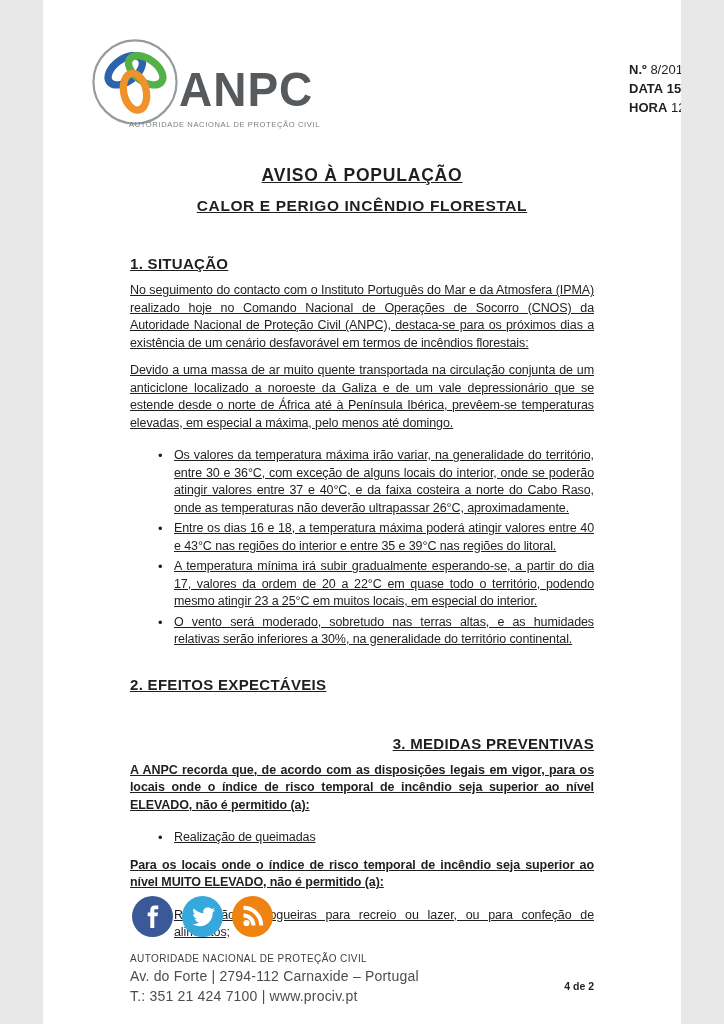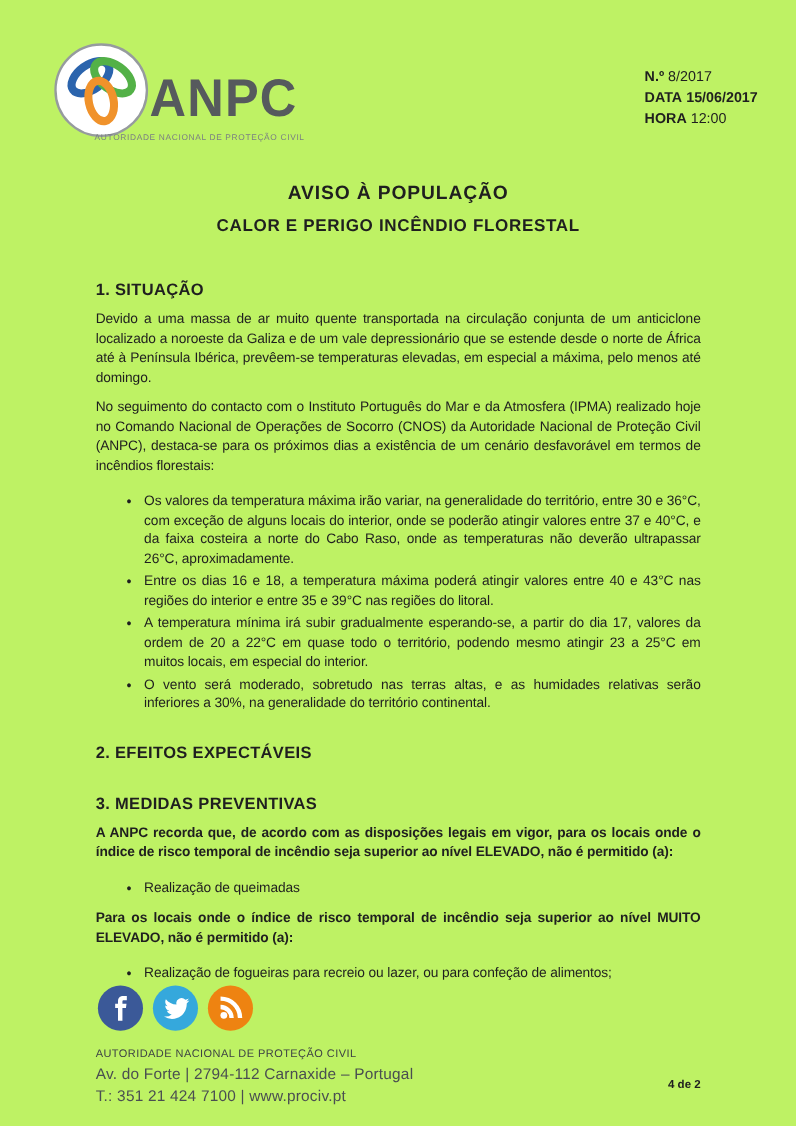--- a/index.html
+++ b/index.html
@@ -1,23 +1,24 @@
 <!DOCTYPE html>
 <html lang="pt"><head>
 <meta charset="utf-8">
 <style>
   html,body{margin:0;padding:0;background:#e8e8e8;}
   .page{
     position:relative;
-    width:724px;height:1024px;
-    background:#bef264;
+    width:638px;height:1024px;
+    background:#ffffff;
     font-family:"Liberation Sans","DejaVu Sans",sans-serif;
     color:#1f1f1f;
     overflow:hidden;
     margin:0 auto;
+    text-decoration:underline;
   }
   
   .header{position:absolute;top:38px;left:0;right:0;height:100px;}
   .logo-group{position:absolute;left:48px;top:0;width:260px;}
   .logo-rings{position:absolute;left:0;top:0;}
   .wordmark{
     position:absolute;left:88px;top:28px;
     font-size:46px;font-weight:800;color:#565a5d;
     letter-spacing:1px;line-height:1;
     transform:scaleY(1.05);
@@ -53,21 +54,21 @@
   ul.bullets li{
     position:relative;
     font-size:12.5px;line-height:17.5px;letter-spacing:-0.1px;
     text-align:justify;padding-left:16px;margin-bottom:3px;
   }
   ul.bullets li::before{
     content:"\2022";position:absolute;left:0;top:0;font-size:13px;
   }
   .bold{font-weight:bold;}
   .sec2-heading{margin-top:27px;}
-  .sec3-heading{margin-top:29px;}
+  .sec3-heading{margin-top:42px;text-align:right;}
   
   .footer{position:absolute;left:87px;right:87px;bottom:20px;}
   .social-row{display:flex;gap:9px;margin-left:2px;}
   .social-icon{width:41px;height:41px;border-radius:50%;display:flex;align-items:center;justify-content:center;}
   .footer-org{margin-top:16px;font-size:10px;color:#3d4144;letter-spacing:0.4px;}
   .footer-line{margin-top:4px;font-size:14px;color:#4a4e51;letter-spacing:0.2px;}
   .page-num{position:absolute;right:0;bottom:12px;font-size:10.5px;font-weight:bold;color:#1f1f1f;}
 </style>
 </head>
 <body>
@@ -103,22 +104,22 @@
       </div>
     </div>
   </div>
 
   <div class="doc-title">AVISO À POPULAÇÃO</div>
   <div class="doc-subtitle">CALOR E PERIGO INCÊNDIO FLORESTAL</div>
 
   <div class="content">
 
     <div class="sec-heading sec1-heading">1. SITUAÇÃO</div>
+    <p class="body">No seguimento do contacto com o Instituto Português do Mar e da Atmosfera (IPMA) realizado hoje no Comando Nacional de Operações de Socorro (CNOS) da Autoridade Nacional de Proteção Civil (ANPC), destaca-se para os próximos dias a existência de um cenário desfavorável em termos de incêndios florestais:</p>
     <p class="body">Devido a uma massa de ar muito quente transportada na circulação conjunta de um anticiclone localizado a noroeste da Galiza e de um vale depressionário que se estende desde o norte de África até à Península Ibérica, prevêem-se temperaturas elevadas, em especial a máxima, pelo menos até domingo.</p>
-    <p class="body">No seguimento do contacto com o Instituto Português do Mar e da Atmosfera (IPMA) realizado hoje no Comando Nacional de Operações de Socorro (CNOS) da Autoridade Nacional de Proteção Civil (ANPC), destaca-se para os próximos dias a existência de um cenário desfavorável em termos de incêndios florestais:</p>
     <ul class="bullets">
       <li>Os valores da temperatura máxima irão variar, na generalidade do território, entre 30 e 36°C, com exceção de alguns locais do interior, onde se poderão atingir valores entre 37 e 40°C, e da faixa costeira a norte do Cabo Raso, onde as temperaturas não deverão ultrapassar 26°C, aproximadamente.</li>
       <li>Entre os dias 16 e 18, a temperatura máxima poderá atingir valores entre 40 e 43°C nas regiões do interior e entre 35 e 39°C nas regiões do litoral.</li>
       <li>A temperatura mínima irá subir gradualmente esperando-se, a partir do dia 17, valores da ordem de 20 a 22°C em quase todo o território, podendo mesmo atingir 23 a 25°C em muitos locais, em especial do interior.</li>
       <li>O vento será moderado, sobretudo nas terras altas, e as humidades relativas serão inferiores a 30%, na generalidade do território continental.</li>
     </ul>
 
     <div class="sec-heading sec2-heading">2. EFEITOS EXPECTÁVEIS</div>
 
     <div class="sec-heading sec3-heading">3. MEDIDAS PREVENTIVAS</div>

